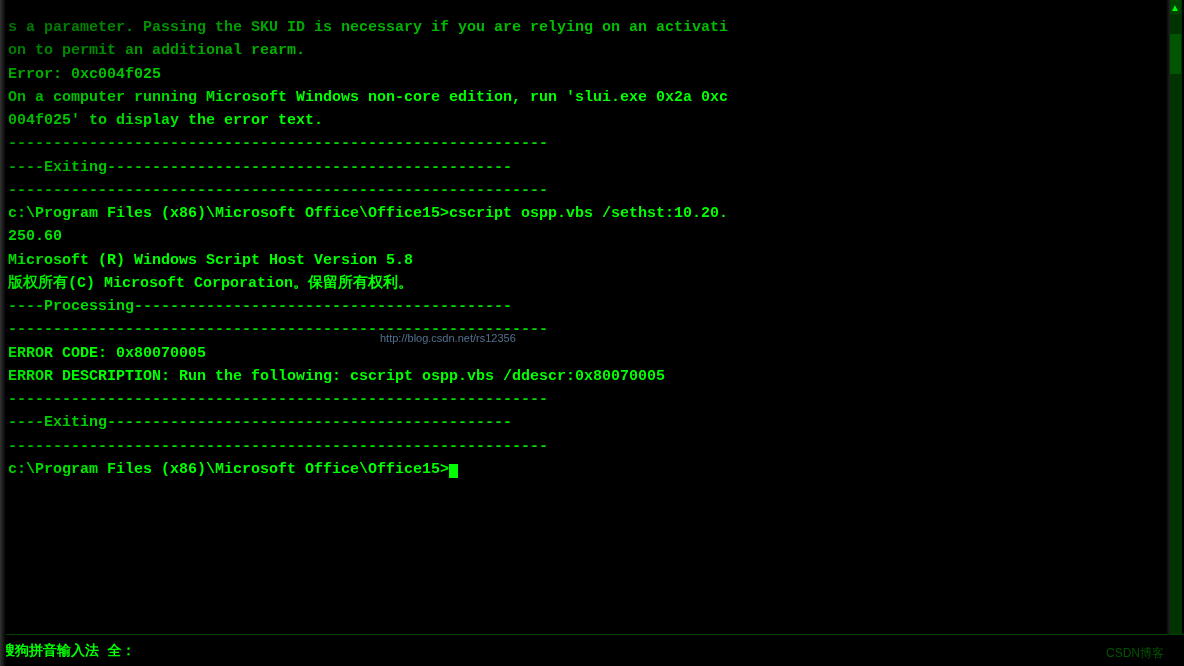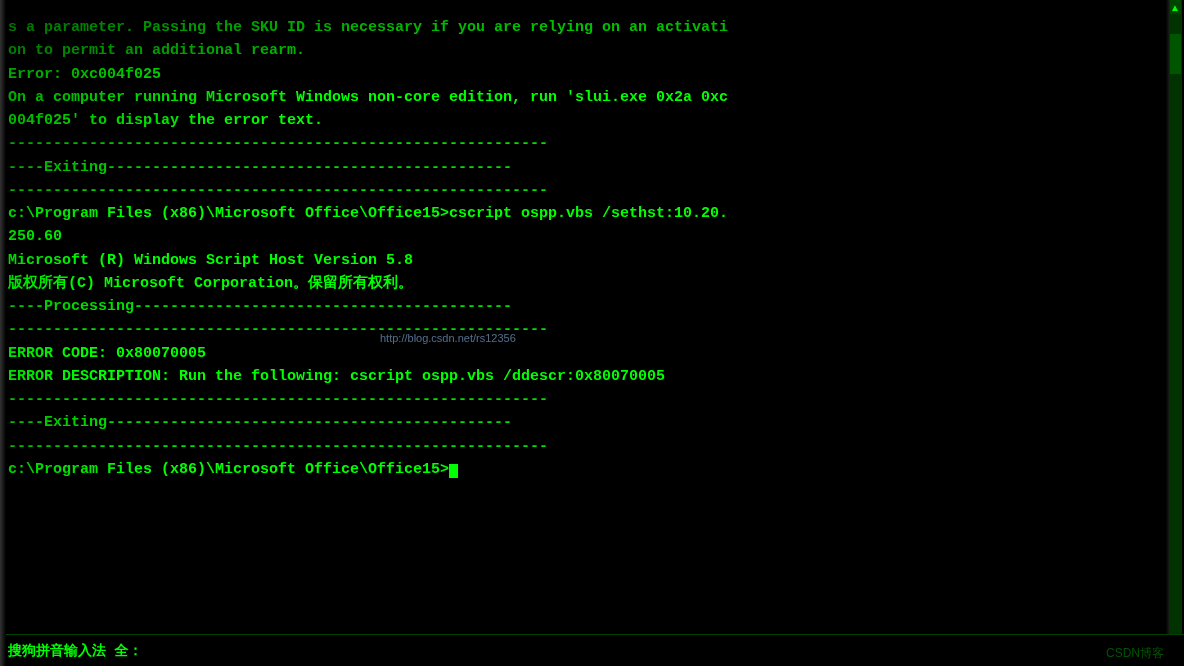--- a/index.html
+++ b/index.html
@@ -120,21 +120,21 @@
     .bottom-bar {
       position: absolute;
       bottom: 0;
       left: 0;
       right: 0;
       height: 32px;
       background: #000000;
       border-top: 1px solid #004400;
       display: flex;
       align-items: center;
-      padding: 0 8px;
+      padding: 0 1px;
     }
 
     .ime-indicator {
       color: #00ff00;
       font-family: 'SimHei', 'Microsoft YaHei', monospace;
       font-size: 14px;
       font-weight: bold;
     }
 
     .corner-text {

